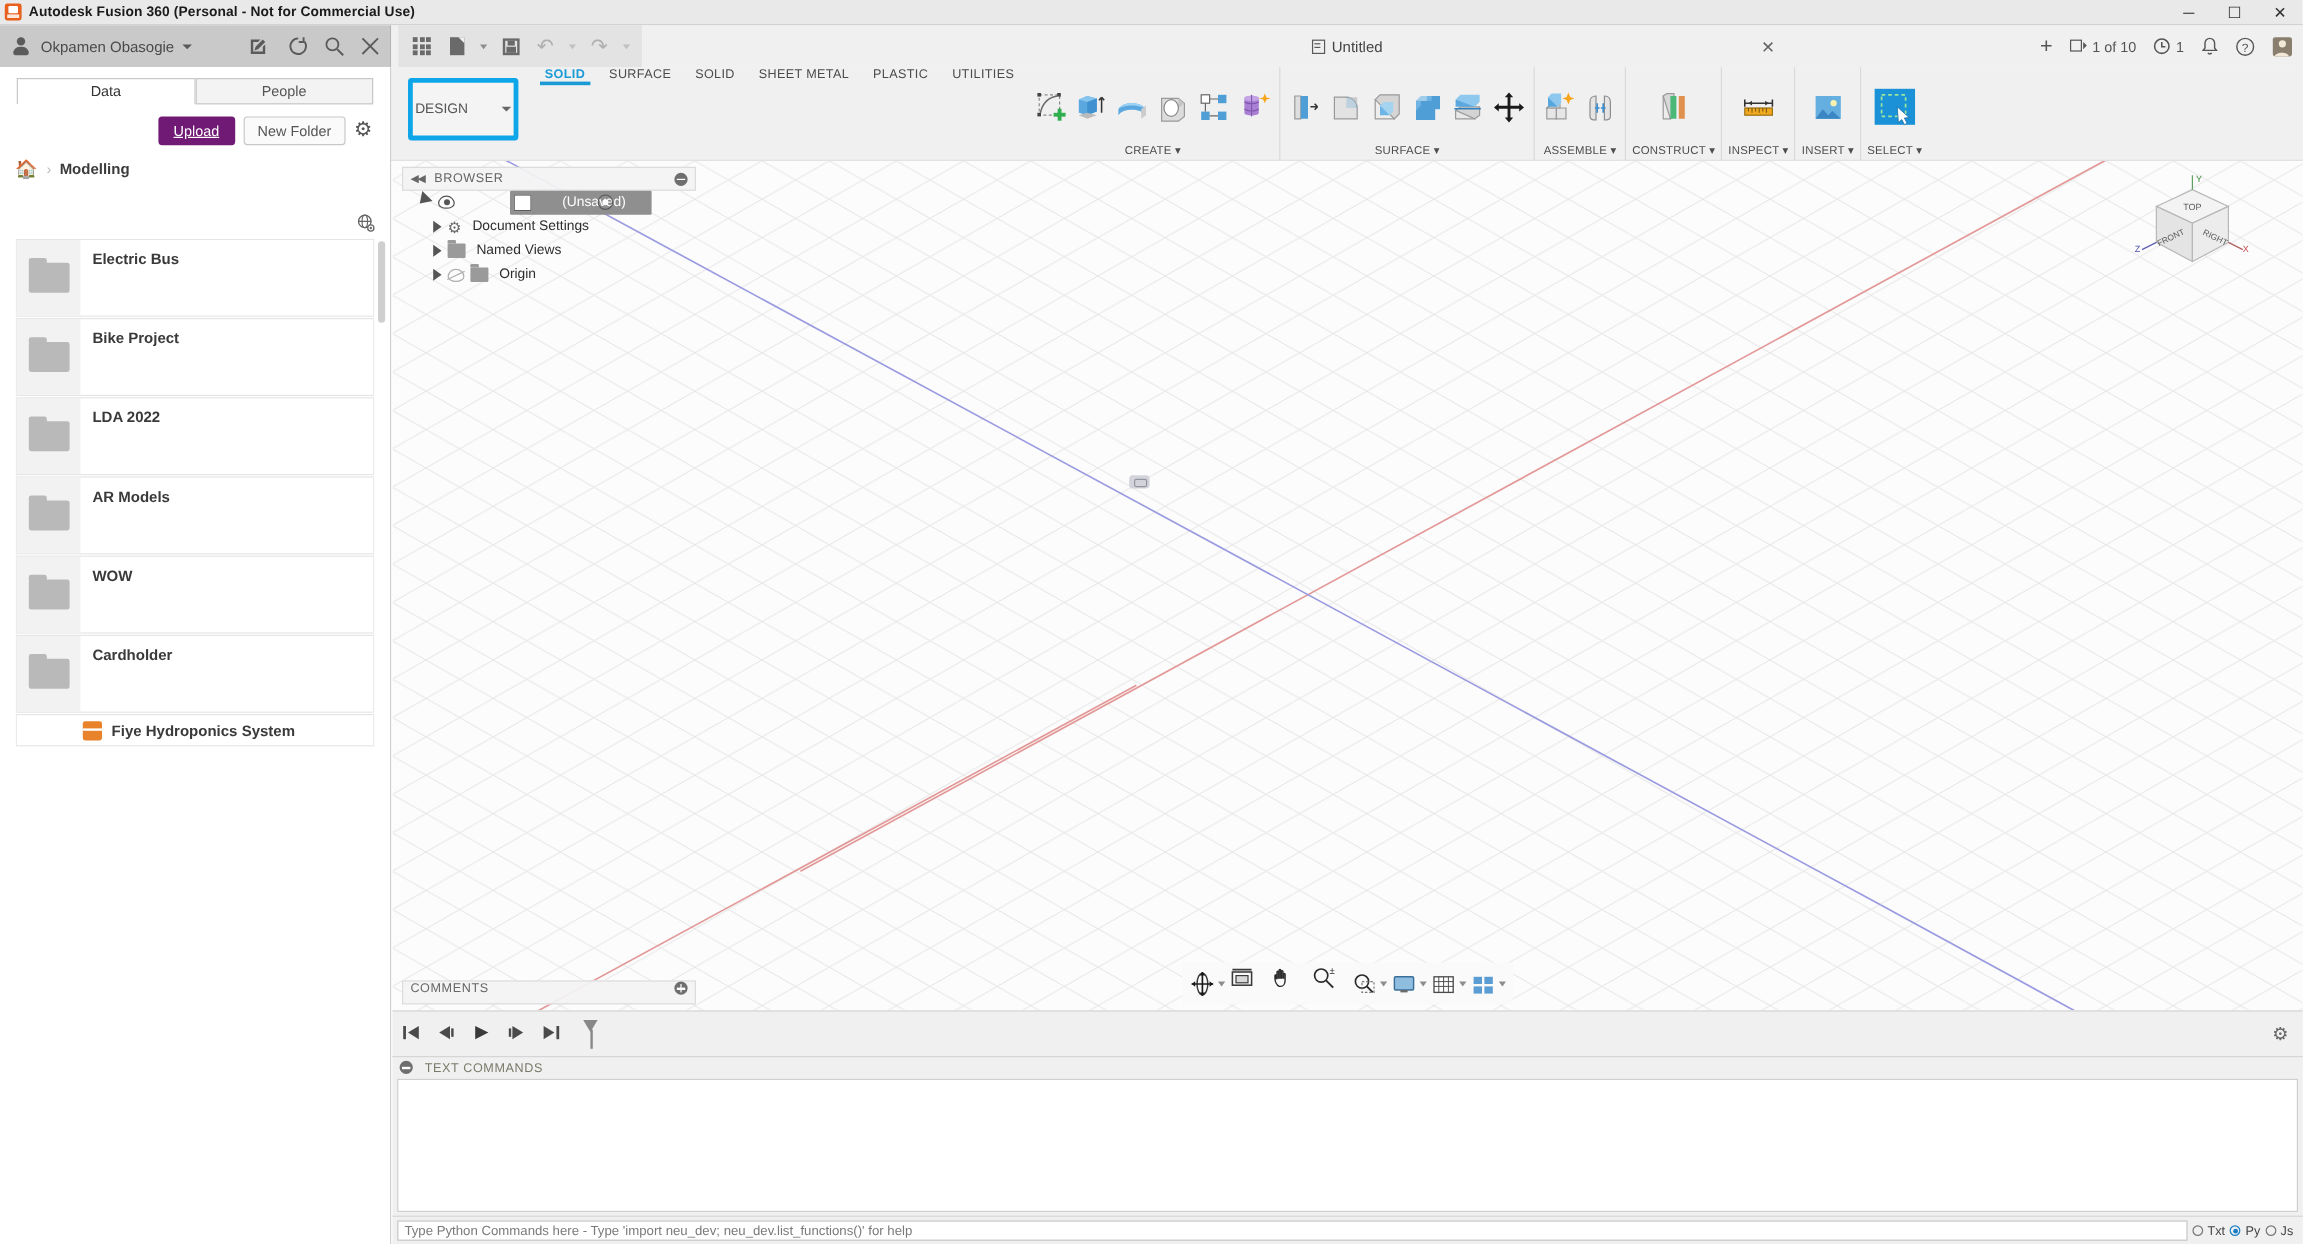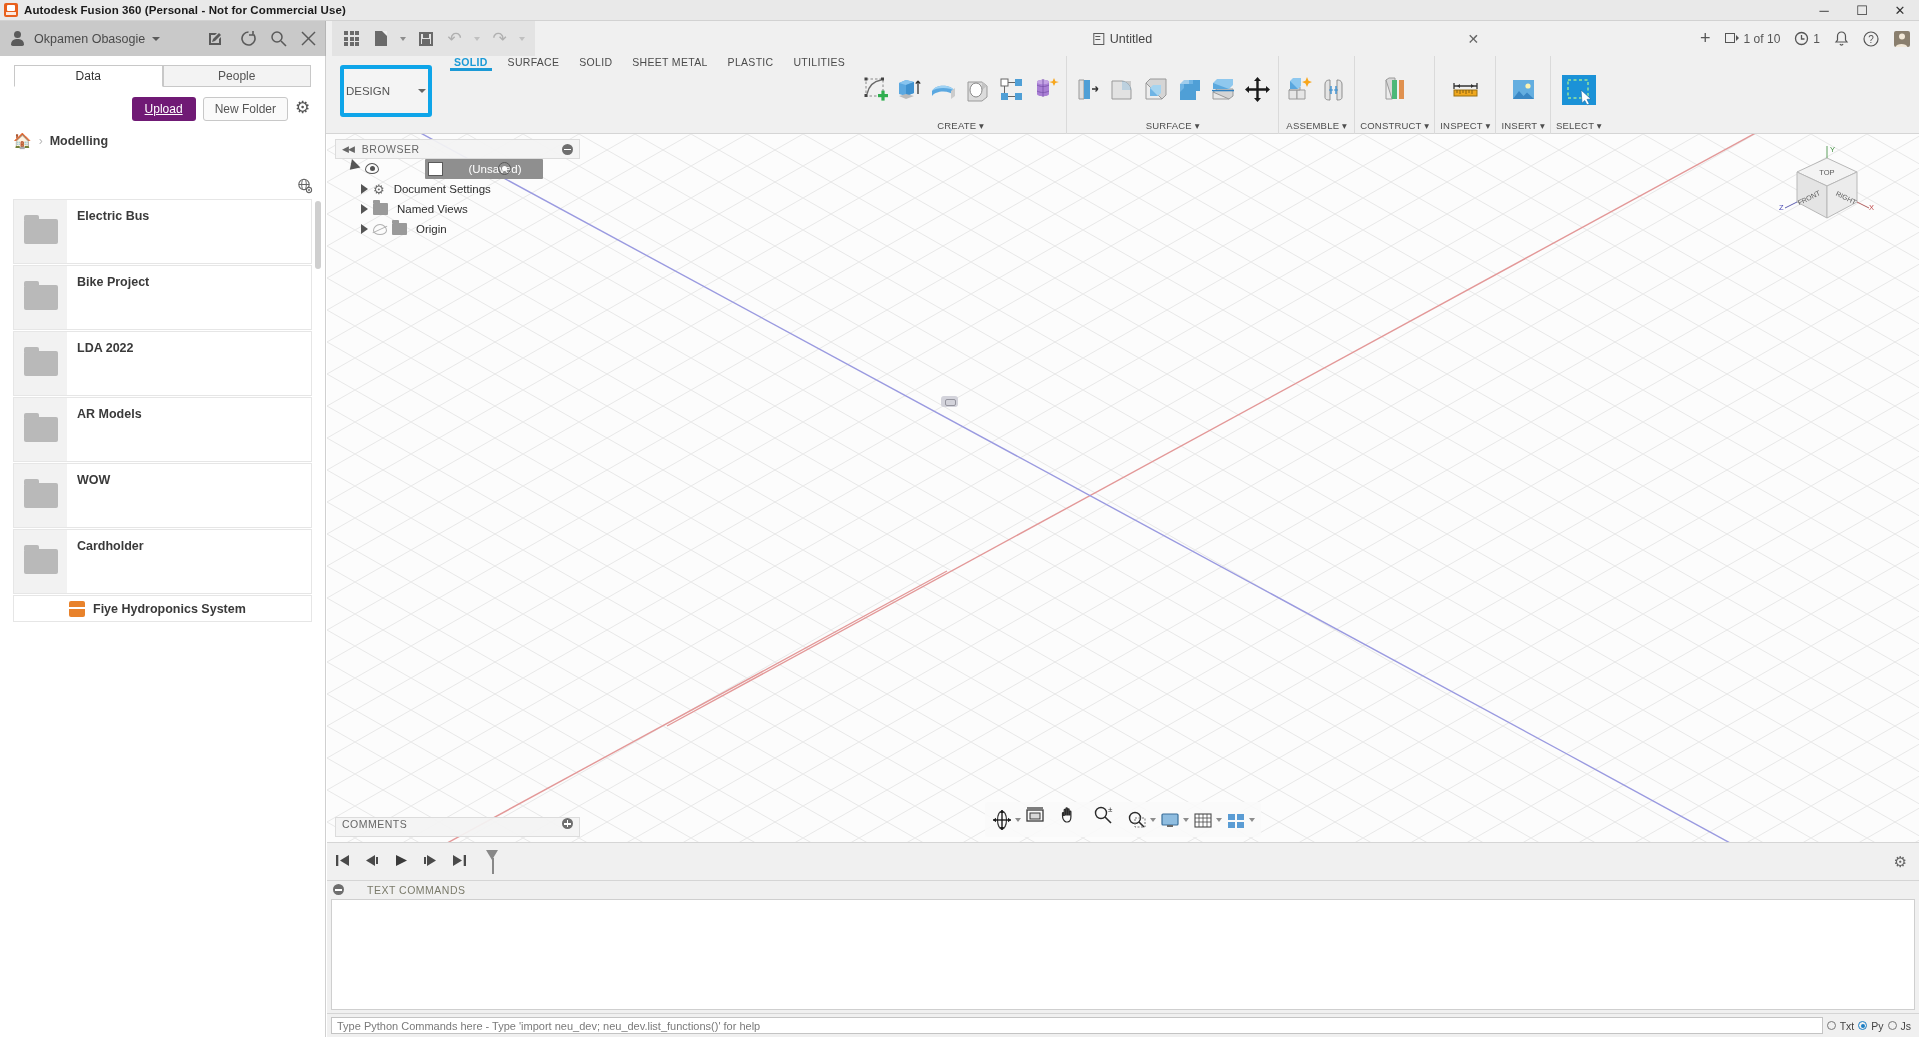--- a/index.html
+++ b/index.html
@@ -197,21 +197,21 @@
   .tl-btn{color:#4a4a4a;font-size:13px;}
   .tl-marker{width:13px;height:24px;position:relative;margin-left:6px;}
   .tl-marker:before{content:"";position:absolute;left:0;top:0;border-left:6.5px solid transparent;
     border-right:6.5px solid transparent;border-top:10px solid #888;}
   .tl-marker:after{content:"";position:absolute;left:5.5px;top:8px;width:2px;height:16px;background:#888;}
   .tl-gear{position:absolute;right:12px;font-size:15px;color:#666;}
 
   
   .txtcmd{position:absolute;left:327px;right:0;bottom:24px;top:auto;height:133px;
     background:#f0f0f0;border-top:1px solid #d5d5d5;}
-  .txtcmd-head{height:17px;display:flex;align-items:center;gap:23px;padding-left:6px;}
+  .txtcmd-head{height:17px;display:flex;align-items:center;gap:10px;padding-left:6px;}
   .tc-minus{width:11px;height:11px;border-radius:50%;background:#6e6e6e;position:relative;flex:none;}
   .tc-minus:after{content:"";position:absolute;left:2px;top:5px;width:7px;height:1.5px;background:#fff;}
   .tc-title{font-size:10.5px;color:#7a7a6a;letter-spacing:.5px;}
   .tc-body{position:absolute;left:4px;right:4px;top:18px;bottom:3px;background:#fff;
     border:1px solid #cfcfcf;}
   .cmdline{position:absolute;left:327px;right:0;bottom:0;height:24px;background:#f0f0f0;
     display:flex;align-items:center;border-top:1px solid #d5d5d5;}
   .cmd-input{flex:1;height:17px;margin:0 4px;background:#fff;border:1px solid #c4c4c4;
     font-size:11px;color:#7a7a7a;padding:2px 5px;line-height:13px;}
   .radios{display:flex;align-items:center;gap:4px;padding-right:8px;font-size:10.5px;color:#444;}

